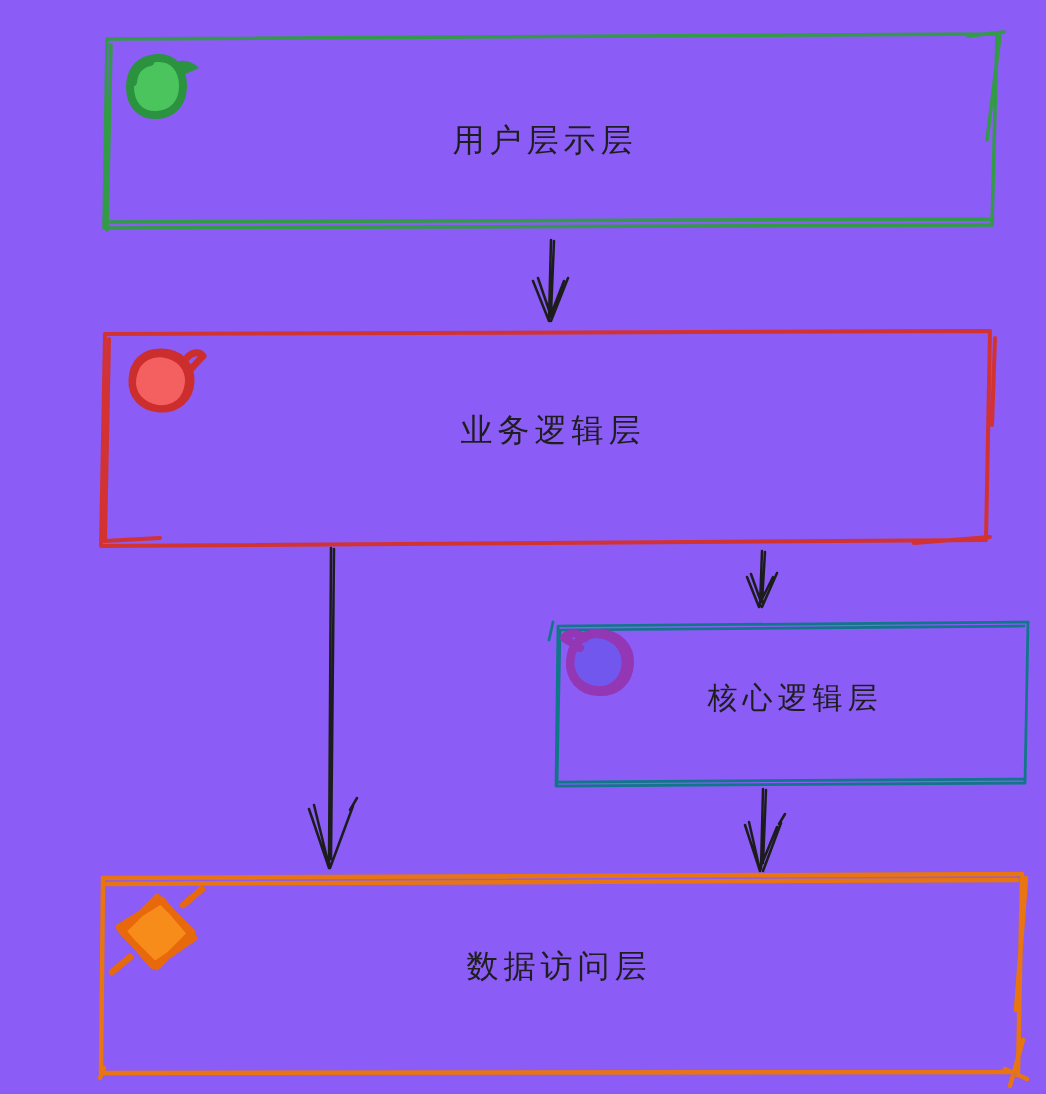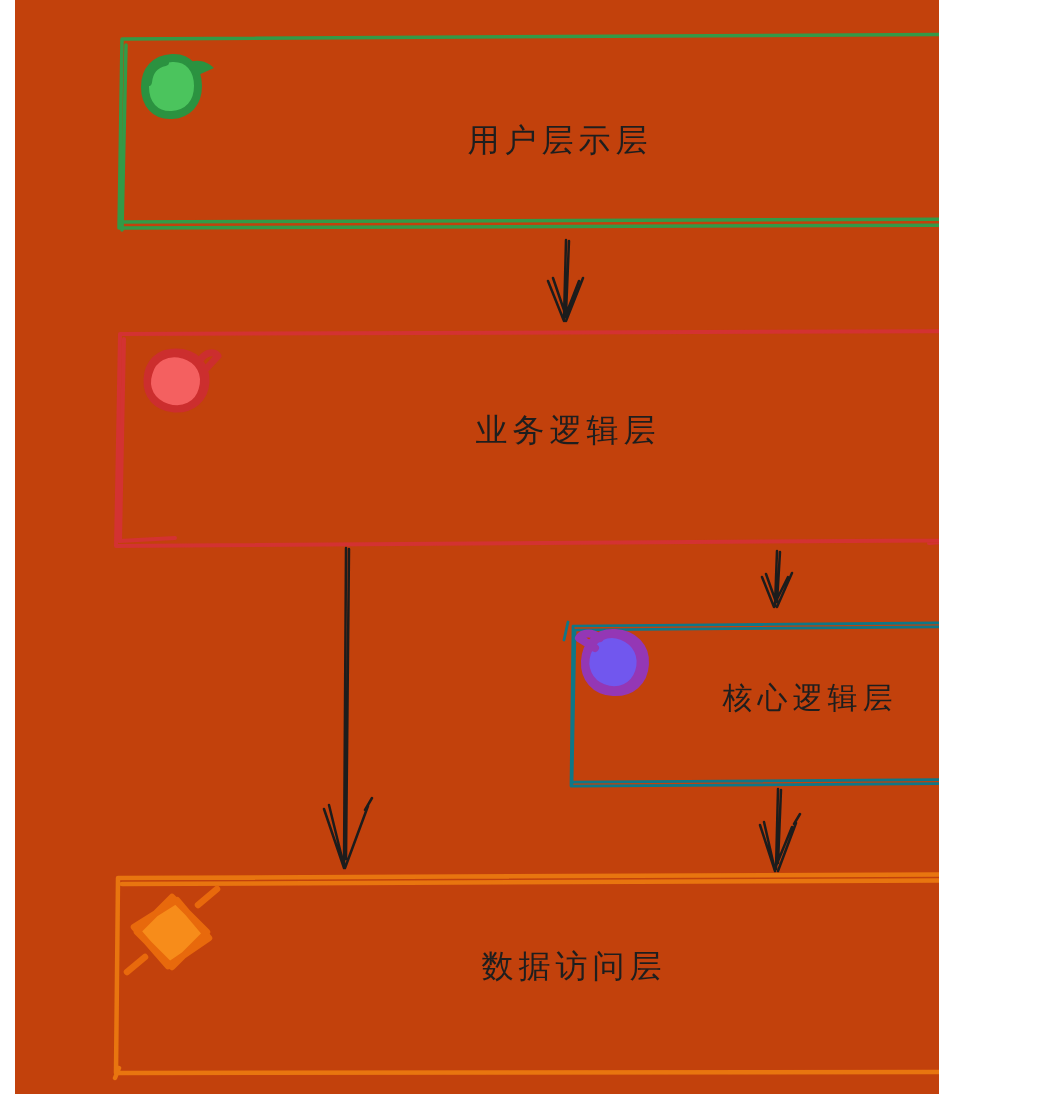--- a/index.html
+++ b/index.html
@@ -1,22 +1,21 @@
 <!DOCTYPE html>
 <html><head>
 <meta charset="utf-8">
 <style>
   html, body { margin: 0; padding: 0; background: #ffffff; }
   .canvas {
     position: relative;
-    width: 924px;
+    width: 1046px;
     height: 1094px;
-    background: #c2410c;
+    background: #8b5cf6;
     overflow: hidden;
-    margin-left: 15px;
   }
   svg { display: block; }
   .sketch {
     fill: none;
     stroke-linecap: round;
     stroke-linejoin: round;
   }
   .node-label {
     font-family: "DejaVu Sans", sans-serif;
     font-size: 32px;

